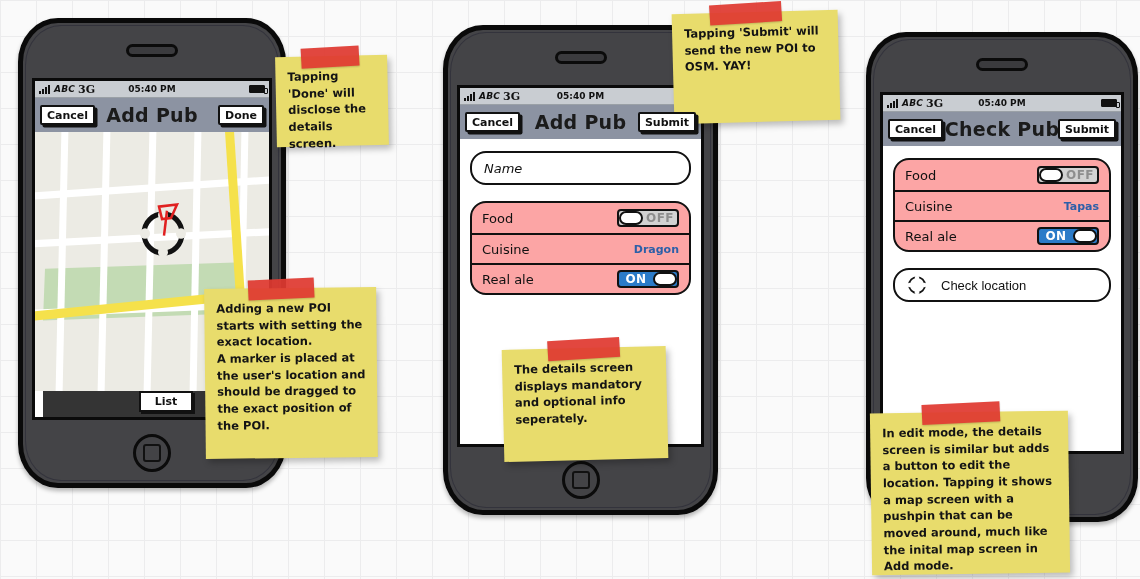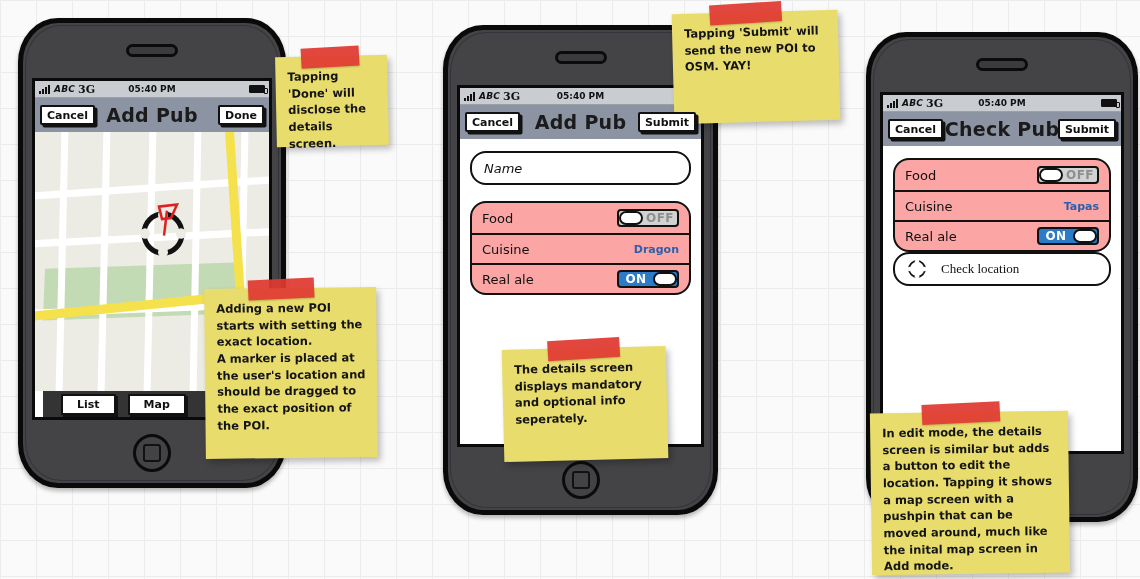--- a/index.html
+++ b/index.html
@@ -81,21 +81,21 @@
     padding:2.5px 5px;box-shadow:2.5px 2.5px 0 #111;line-height:1;
     font-family:"DejaVu Sans", sans-serif;
   }
   .nav-right{margin-left:auto;}
 
   
   .map{position:absolute;left:0;right:0;top:51px;bottom:26px;background:#ecebe4;overflow:hidden;}
   .map svg{display:block;width:100%;height:100%;}
   .tabbar{
     position:absolute;left:8px;right:0;bottom:0;height:26px;background:#343434;
-    display:flex;align-items:center;padding-left:18px;gap:14px;
+    display:flex;align-items:center;padding-left:18px;gap:8px;flex-direction:column;
   }
   .tab{
     background:#fff;border:2px solid #111;font-size:11px;font-weight:bold;
     padding:2px 14px;box-shadow:2px 2px 0 #111;margin-right:-2px;
     font-family:"DejaVu Sans", sans-serif;color:#111;
   }
   .tab.add{background:#b9efc2;padding:2px 12px;margin-left:8px;}
 
   
   .form{padding:12px 10px 0 10px;}
@@ -119,23 +119,23 @@
     display:flex;align-items:center;position:relative;overflow:hidden;background:#fff;
   }
   .toggle .knob{width:24px;height:100%;background:#fff;border:2px solid #111;border-radius:11px;}
   .toggle .lbl{flex:1;text-align:center;font-size:12px;font-weight:bold;letter-spacing:.5px;}
   .toggle.off{background:#d2d2d2;}
   .toggle.off .lbl{color:#8e8e8e;}
   .toggle.on{background:#2b7bc8;}
   .toggle.on .lbl{color:#fff;}
   .toggle.on .knob{order:2;}
   .loc-btn{
-    border:2.5px solid #111;border-radius:16px;background:#fff;
+    margin-top:16px;border:2.5px solid #111;border-radius:16px;background:#fff;
     height:34px;display:flex;align-items:center;padding:0 12px;gap:14px;
-    font-size:13px;color:#111;font-family:Liberation Serif, serif;
+    font-size:13px;color:#111;font-family:Liberation Sans, sans-serif;
   }
 
   
   .note{
     position:absolute;
     background:#e8dc6c;
     box-shadow:3px 4px 6px rgba(0,0,0,.25);
     padding:12px 11px 10px 12px;
     font-family:"DejaVu Sans", sans-serif;
     font-size:11.5px;line-height:1.45;color:#141414;

